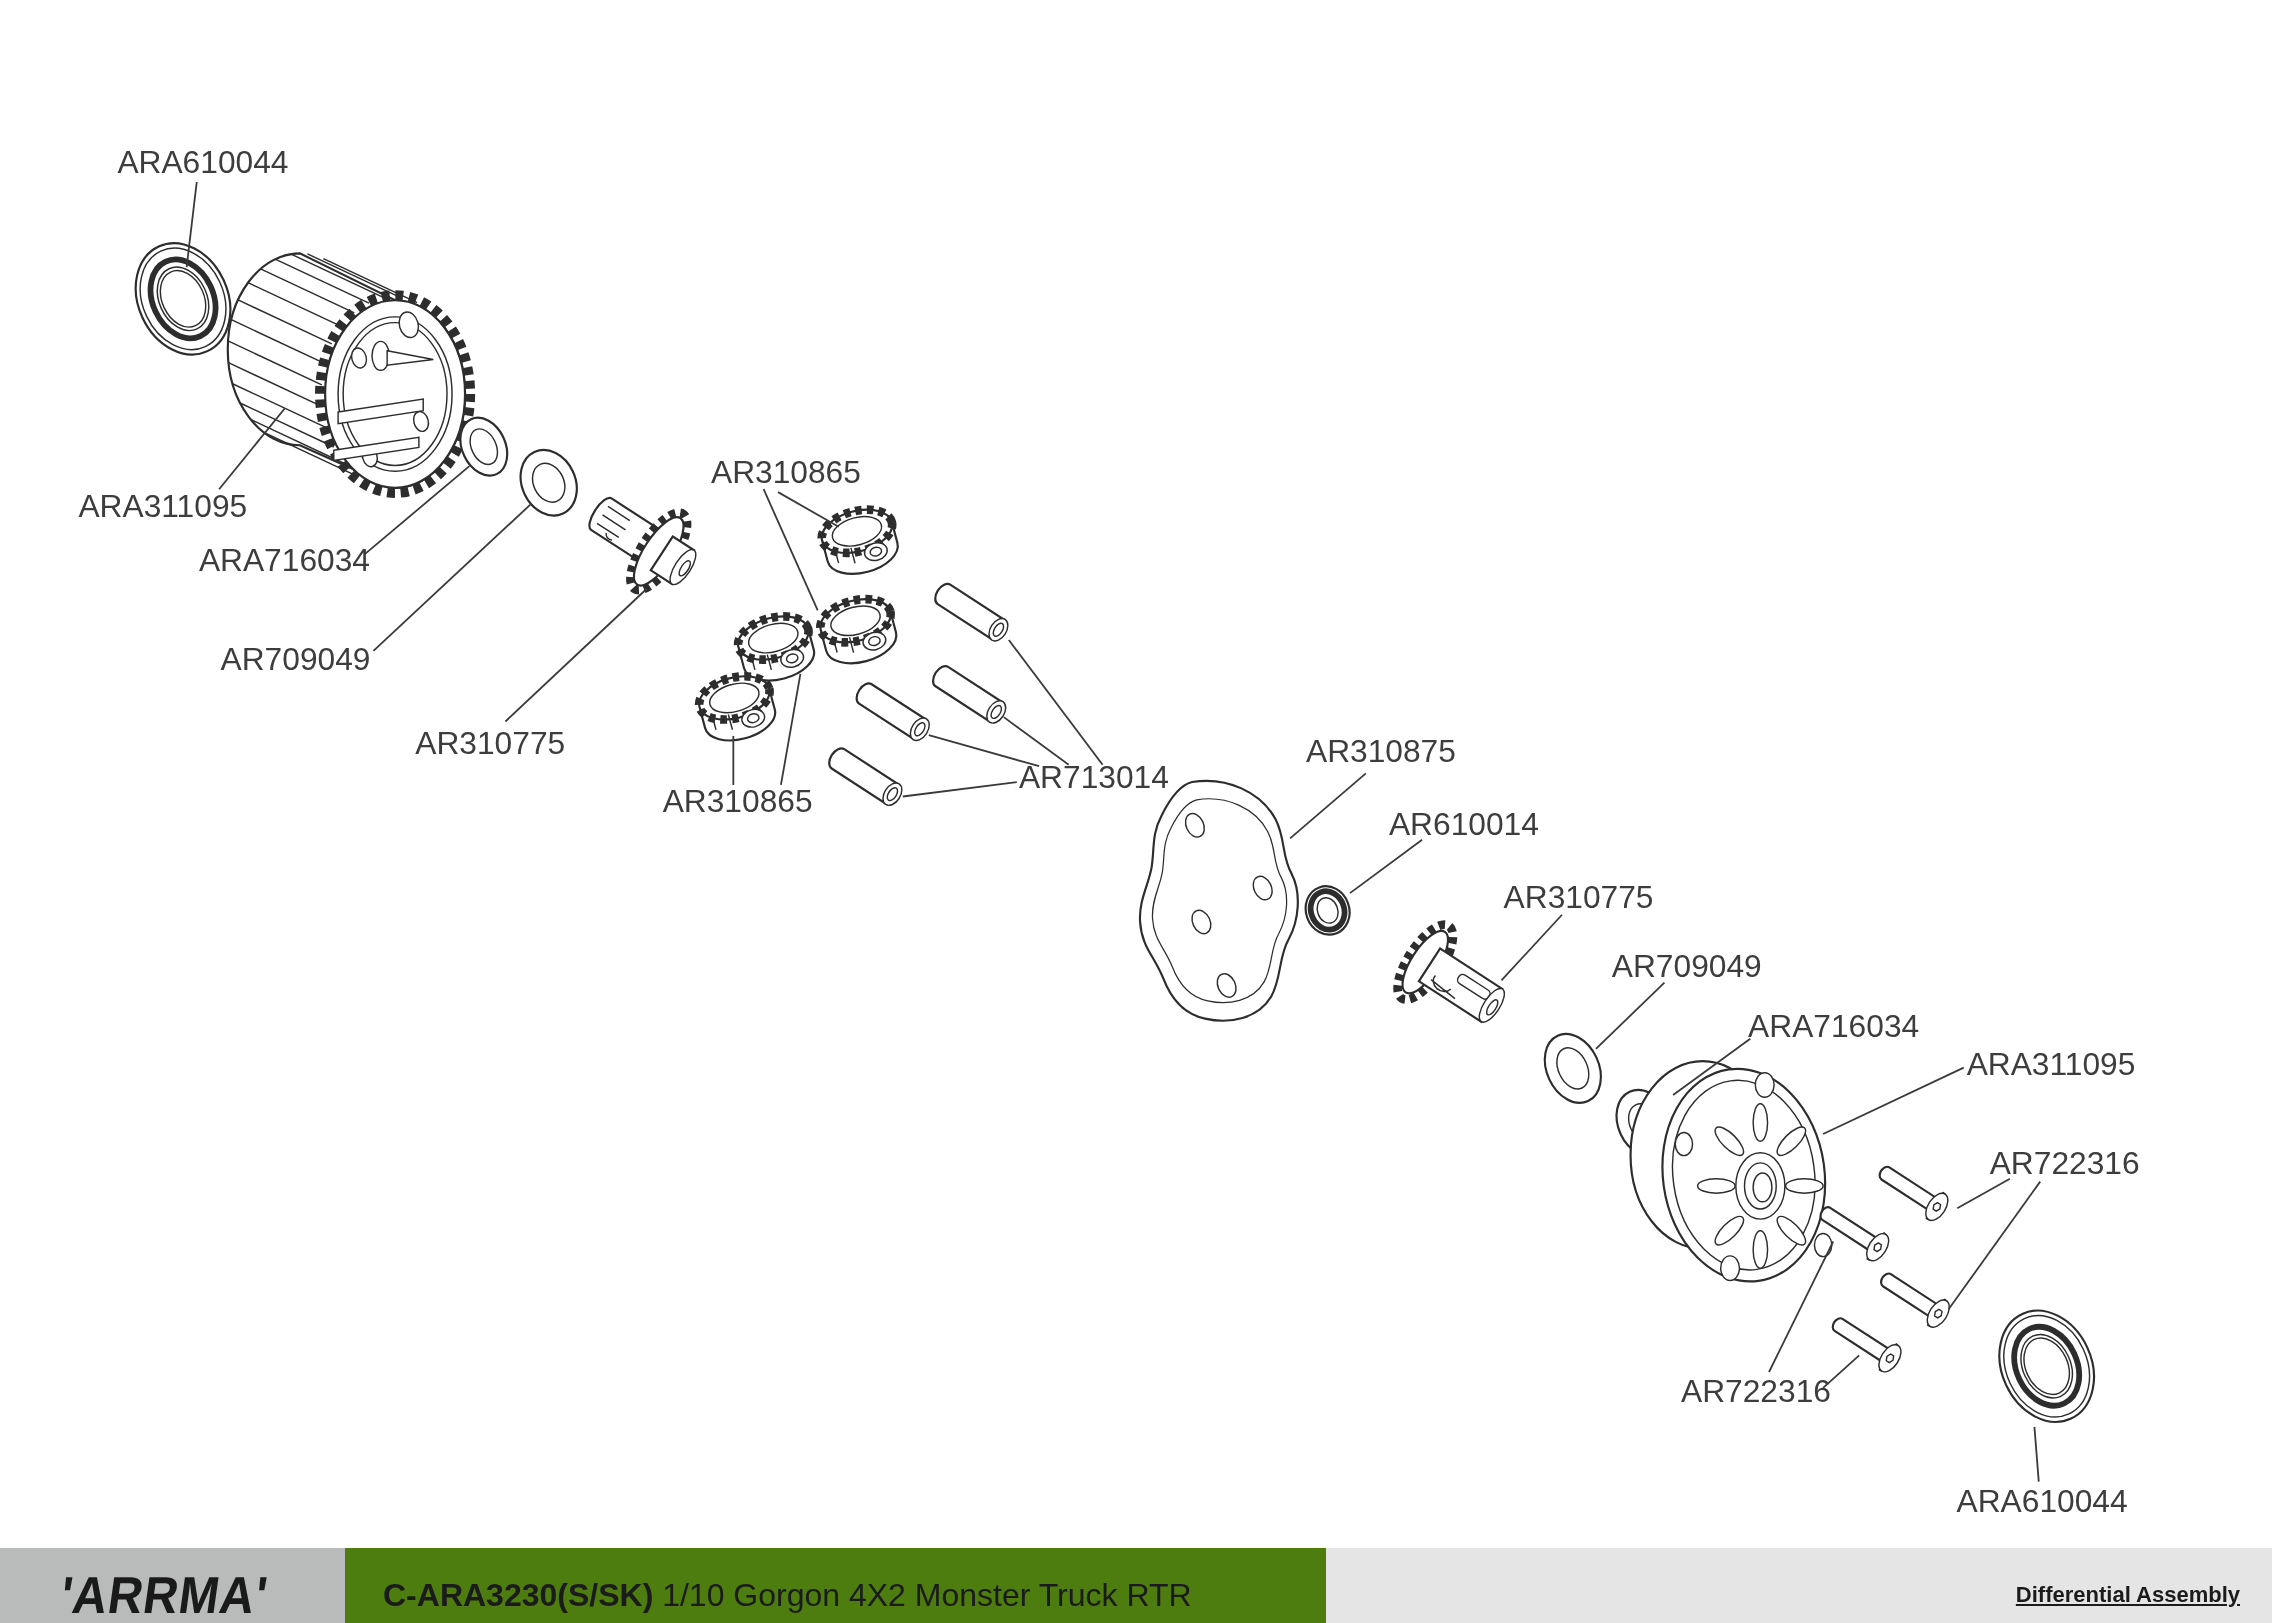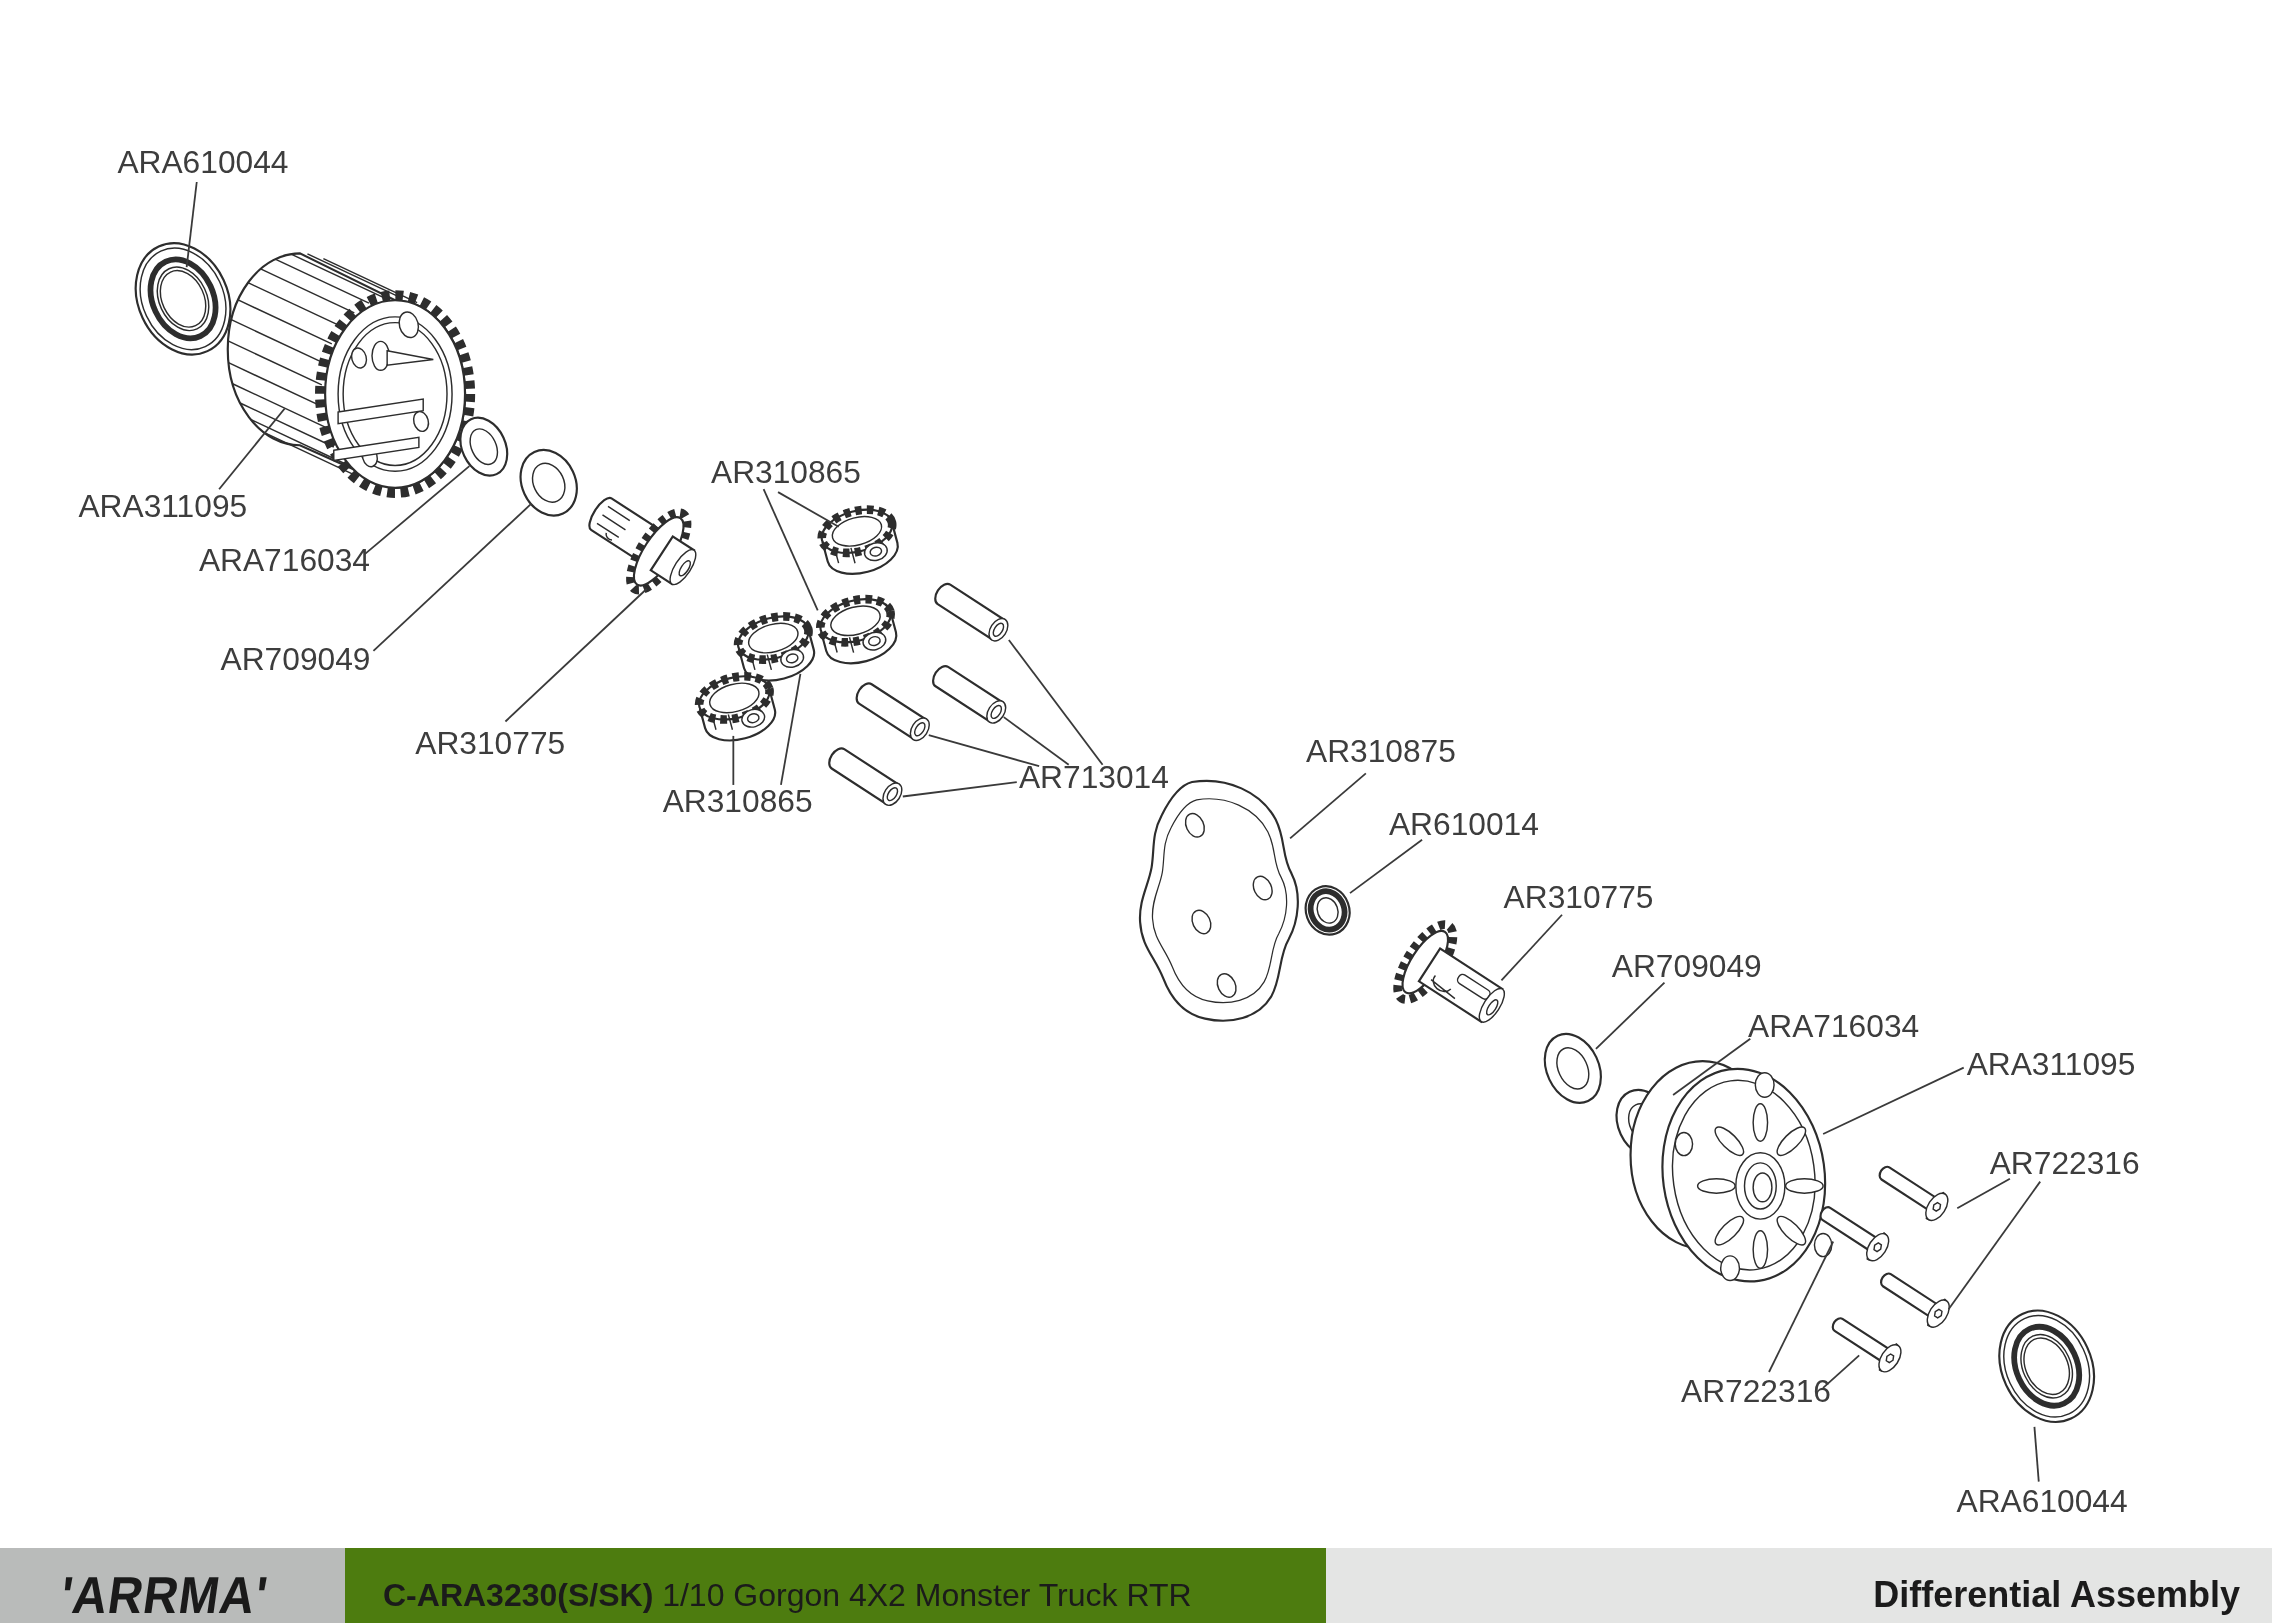--- a/index.html
+++ b/index.html
@@ -15,21 +15,21 @@
   .leader{stroke:#3a3a3a;stroke-width:2.5;fill:none;}
   .plabel{font-family:"Liberation Sans", sans-serif;font-size:44px;fill:#3d3d3d;}
   footer{position:absolute;left:0;bottom:0;width:2273px;height:94px;display:flex;}
   .f-logo{width:345px;background:#b9bbba;display:flex;align-items:center;}
   .logo-txt{display:inline-block;margin-left:61px;font-size:48px;font-weight:900;
             color:#1a1a1a;transform:skewX(-8deg) scaleY(1.08);letter-spacing:0.7px;}
   .f-mid{width:981px;background:#4d7c0f;display:flex;align-items:center;}
   .f-mid .txt{margin-left:38px;font-size:32px;color:#1b1b1b;white-space:pre;}
   .f-code{font-weight:bold;}
   .f-right{flex:1;background:#e4e5e4;display:flex;align-items:center;justify-content:flex-end;}
-  .f-title{margin-right:33px;font-size:36px;font-weight:bold;color:#1b1b1b;}
+  .f-title{margin-right:33px;font-size:22px;font-weight:bold;color:#1b1b1b;text-decoration:underline;}
 </style>
 </head>
 <body>
 
 <div class="page">
 
 <svg viewBox="0 0 3150 2120" width="2273" height="1529">
   <defs>
 
     <g id="sgear">

